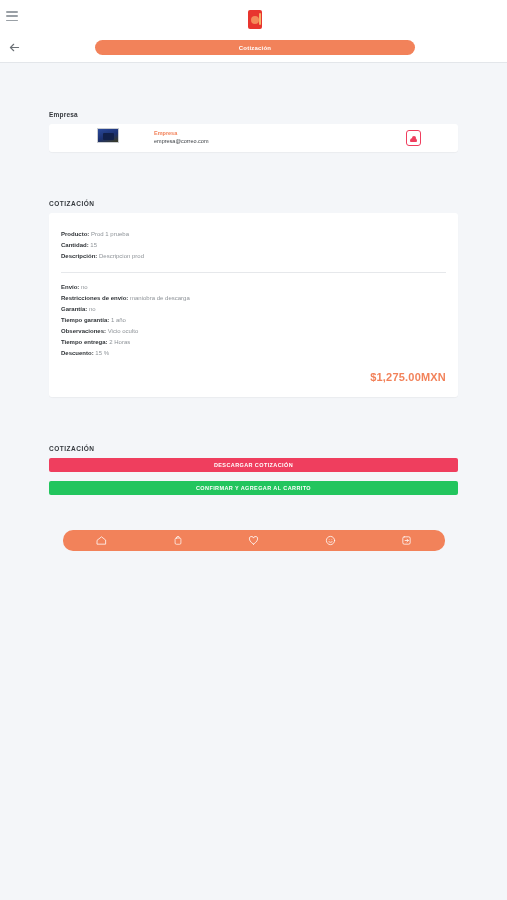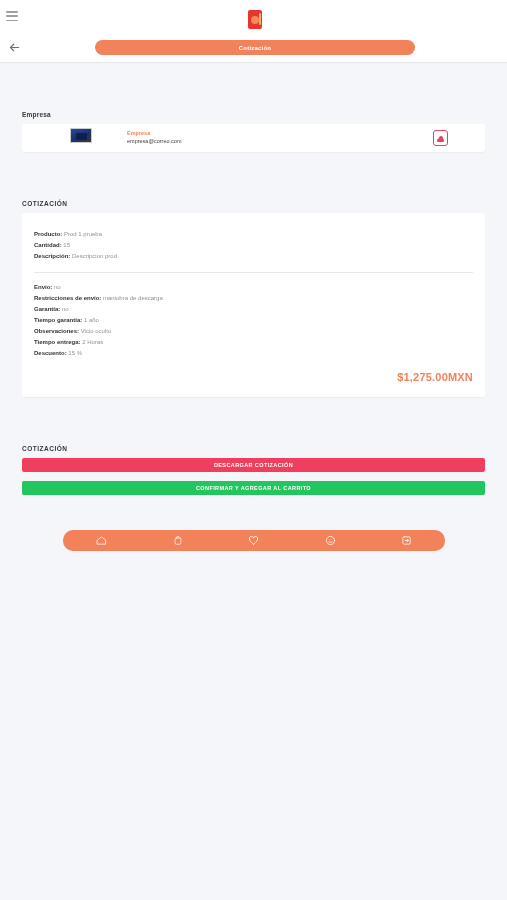--- a/index.html
+++ b/index.html
@@ -49,21 +49,21 @@
     width: 320px; height: 15px;
     background: #f2825a;
     border-radius: 8px;
     display: flex; align-items: center; justify-content: center;
   }
   .title-pill span {
     color: #ffffff; font-size: 6px; font-weight: bold; letter-spacing: .2px;
   }
 
   
-  .content { position: relative; padding: 0 22px; }
+  .content { position: relative; padding: 0 49px; }
 
   .section-label {
     font-size: 6.5px;
     color: #34383d;
     font-weight: bold;
     letter-spacing: .2px;
     margin-top: 48px;
     margin-bottom: 6px;
   }
   .section-label.caps { letter-spacing: .5px; }

